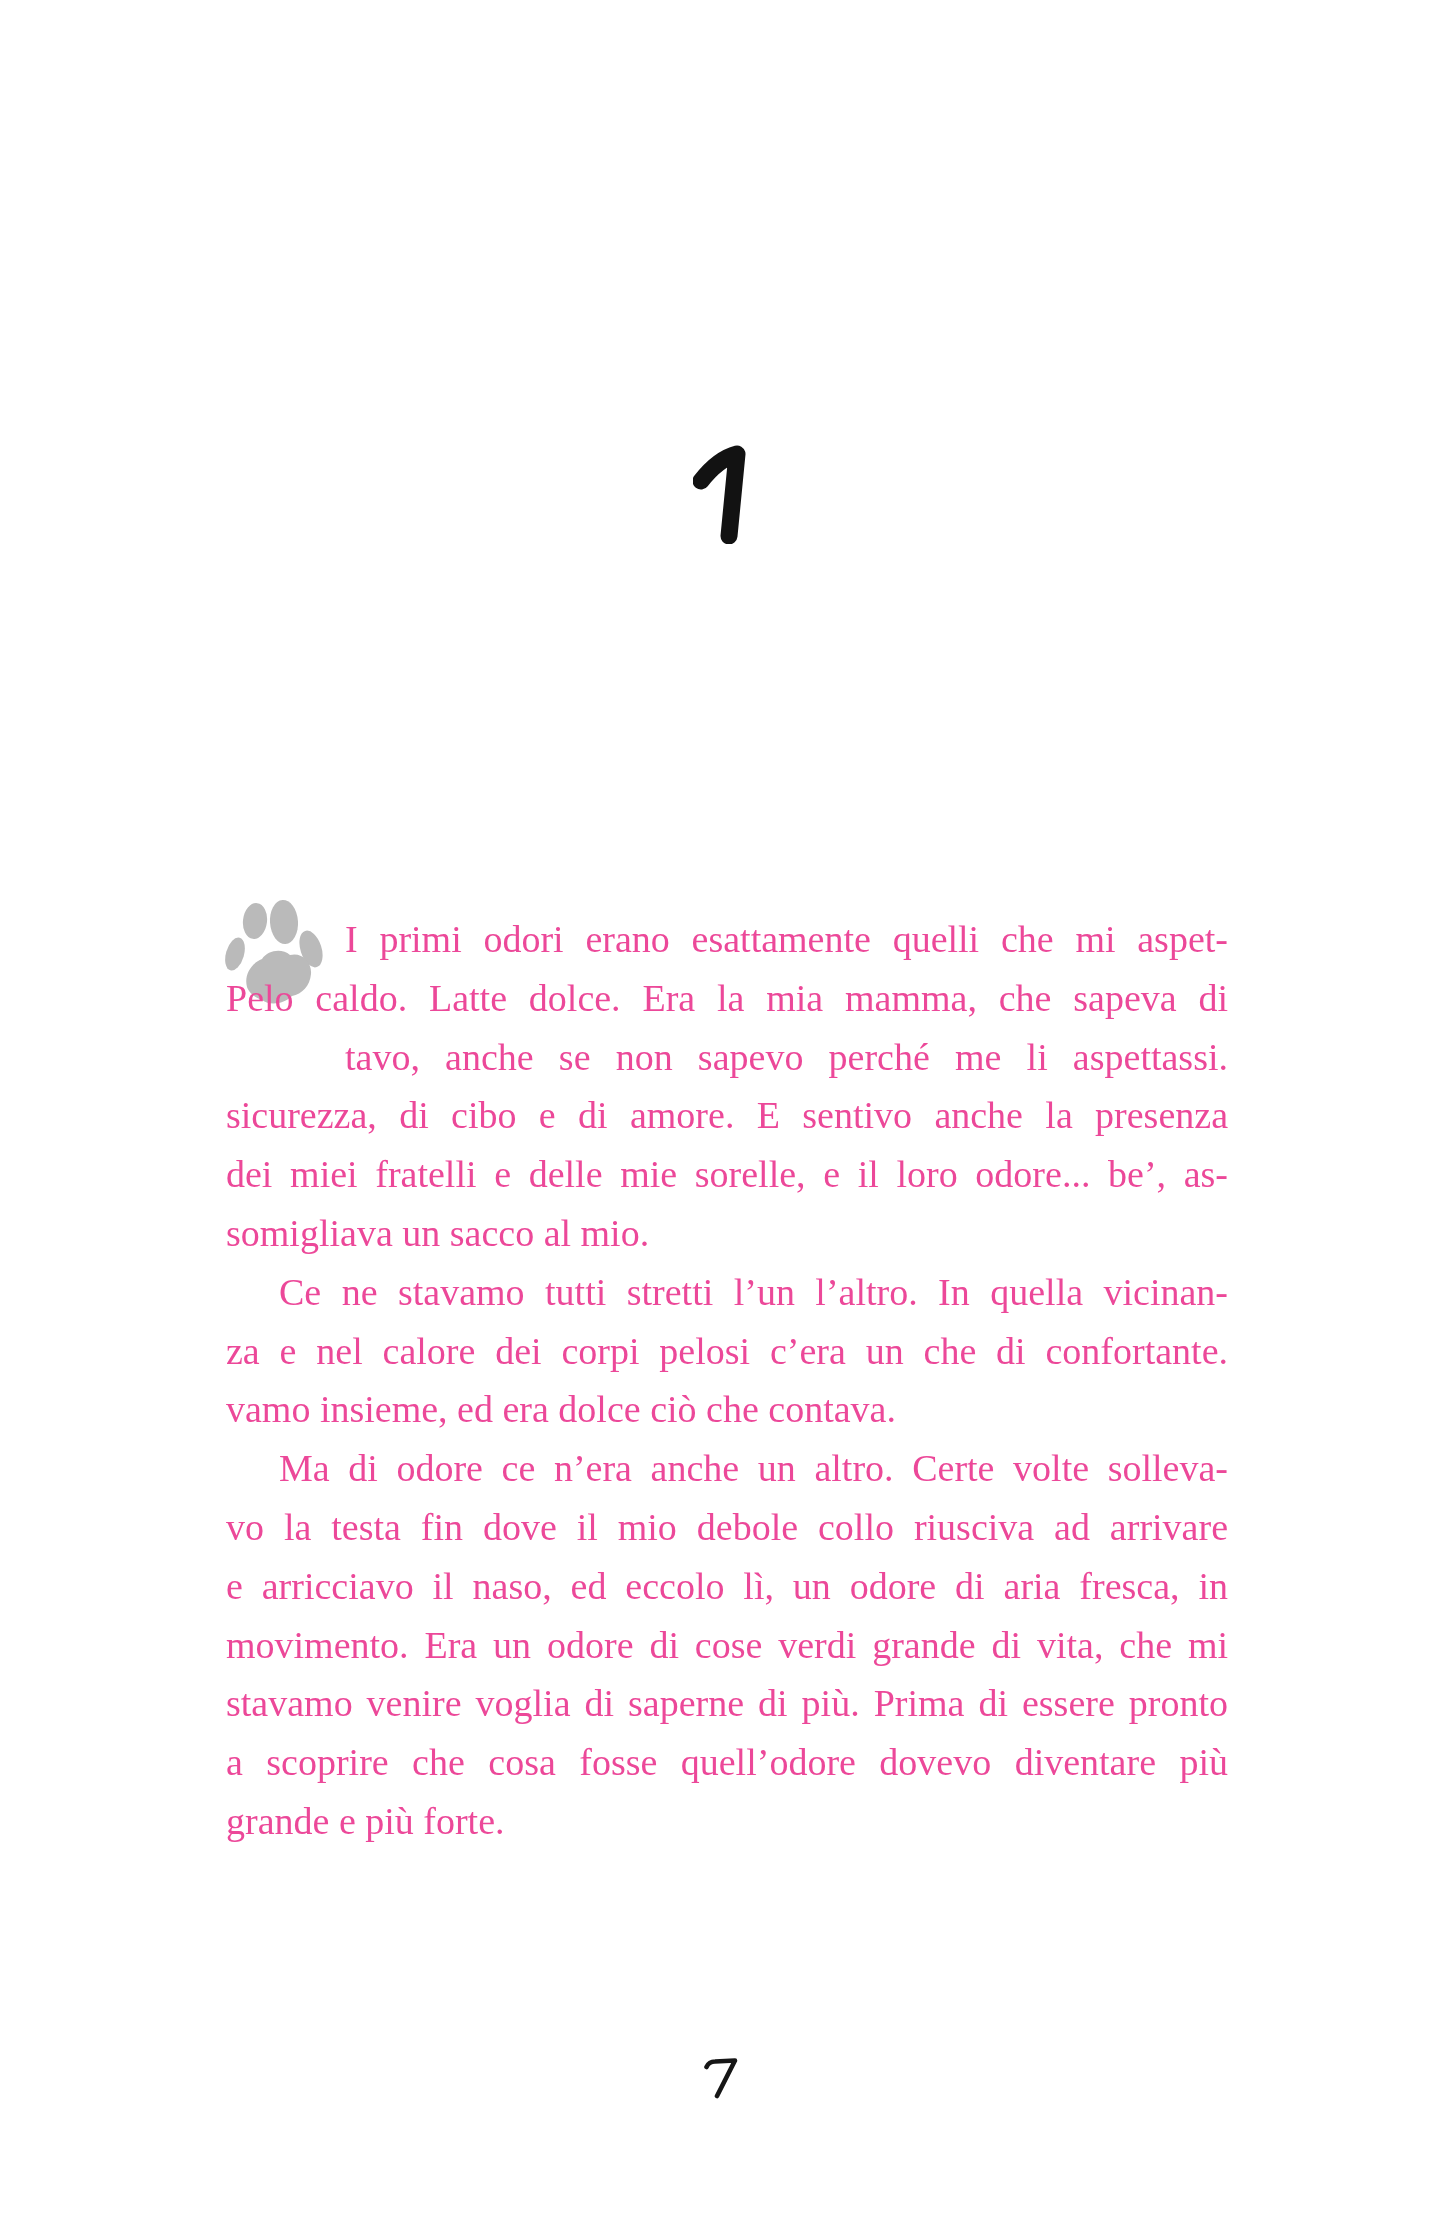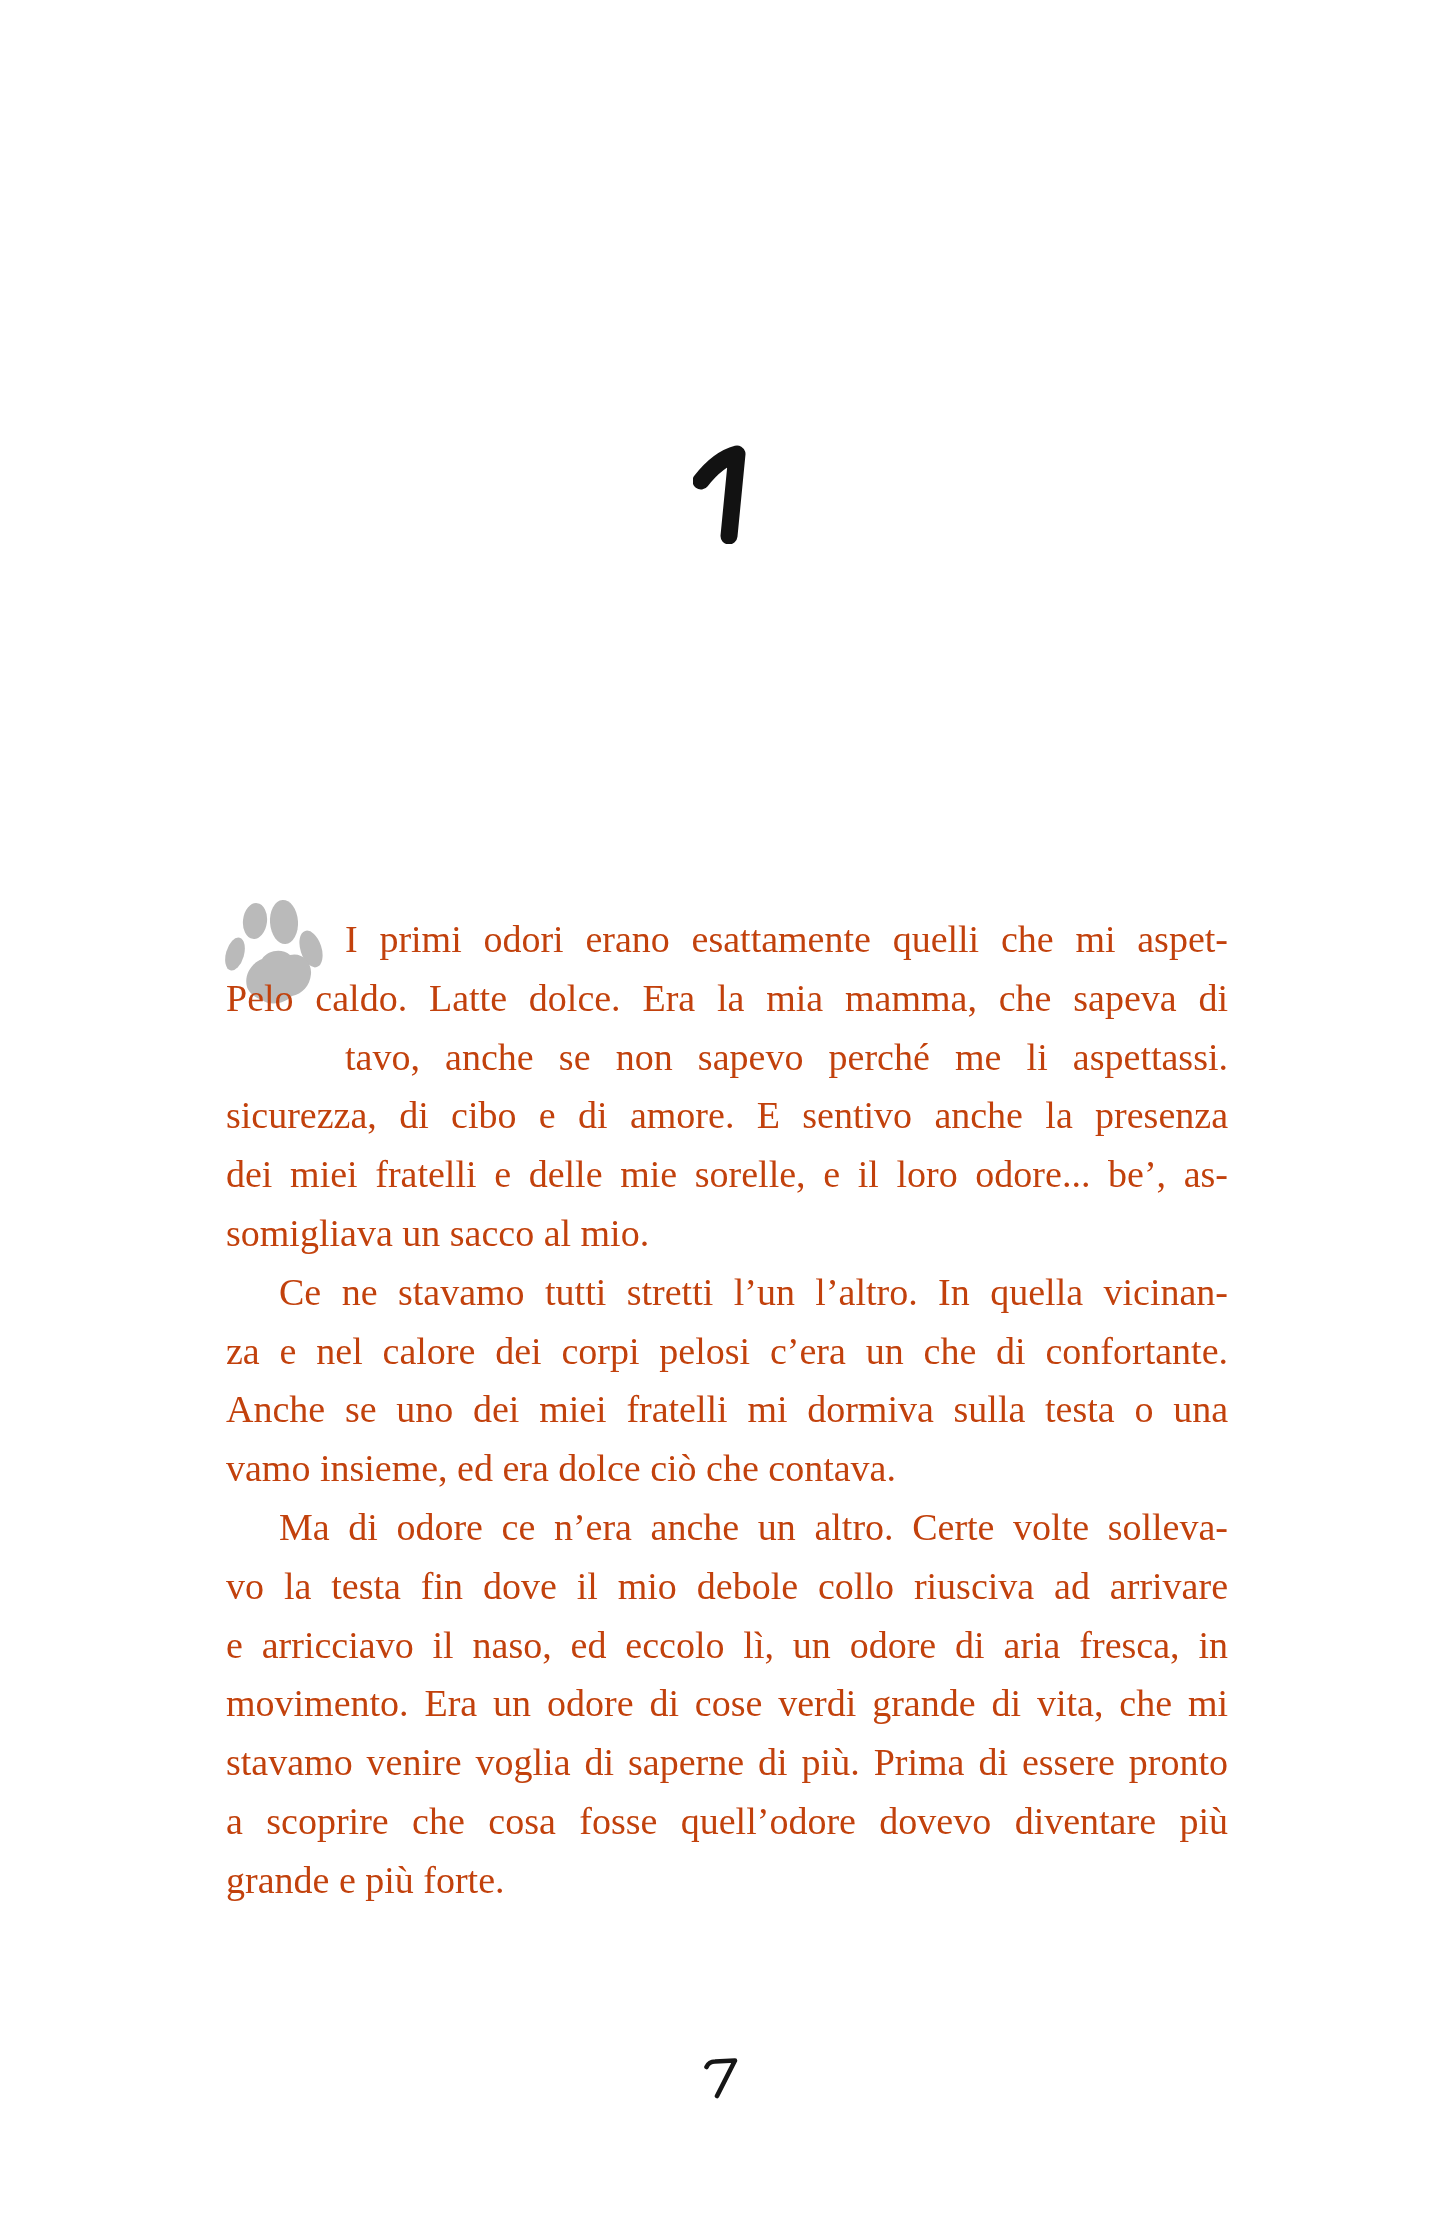--- a/index.html
+++ b/index.html
@@ -7,21 +7,21 @@
     padding: 0;
     background: #ffffff;
   }
   .page {
     position: relative;
     width: 1445px;
     height: 2219px;
     background: #ffffff;
     overflow: hidden;
     font-family: "Liberation Serif", "DejaVu Serif", serif;
-    color: #c2410c;
+    color: #ec4899;
     text-decoration: underline;
   }
 
   
   .chapter-num {
     position: absolute;
     left: 693px;
     top: 444px;
     width: 60px;
     height: 100px;
@@ -128,21 +128,20 @@
         <div class="line l0">I primi odori erano esattamente quelli che mi aspet-</div>
         <div class="line l2">Pelo caldo. Latte dolce. Era la mia mamma, che sapeva di</div>
         <div class="line l1">tavo, anche se non sapevo perché me li aspettassi.</div>
         <div class="line l3">sicurezza, di cibo e di amore. E sentivo anche la presenza</div>
         <div class="line l4">dei miei fratelli e delle mie sorelle, e il loro odore... be’, as-</div>
         <div class="line l5 last">somigliava un sacco al mio.</div>
       </div>
       <div class="para indent-normal">
         <div class="line l0">Ce ne stavamo tutti stretti l’un l’altro. In quella vicinan-</div>
         <div class="line l1">za e nel calore dei corpi pelosi c’era un che di confortante.</div>
-        <div class="line l2">Anche se uno dei miei fratelli mi dormiva sulla testa o una</div>
         <div class="line l4 last">vamo insieme, ed era dolce ciò che contava.</div>
       </div>
       <div class="para indent-normal">
         <div class="line l0">Ma di odore ce n’era anche un altro. Certe volte solleva-</div>
         <div class="line l1">vo la testa fin dove il mio debole collo riusciva ad arrivare</div>
         <div class="line l2">e arricciavo il naso, ed eccolo lì, un odore di aria fresca, in</div>
         <div class="line l3">movimento. Era un odore di cose verdi grande di vita, che mi</div>
         <div class="line l4">stavamo venire voglia di saperne di più. Prima di essere pronto</div>
         <div class="line l5">a scoprire che cosa fosse quell’odore dovevo diventare più</div>
         <div class="line l6 last">grande e più forte.</div>

